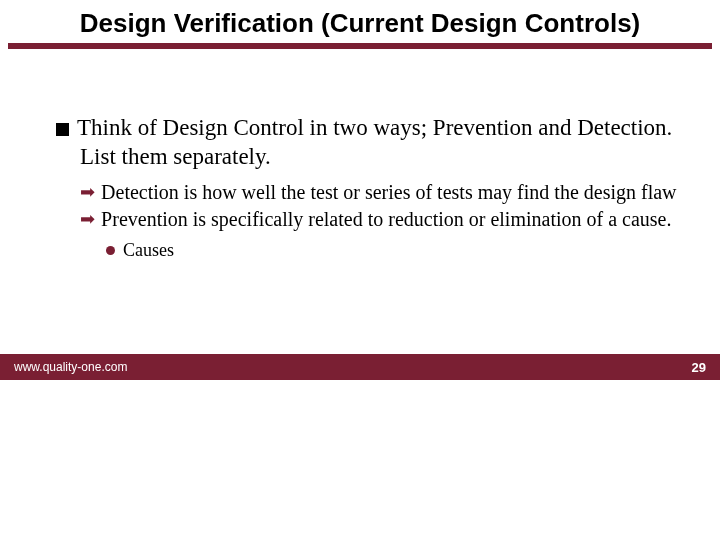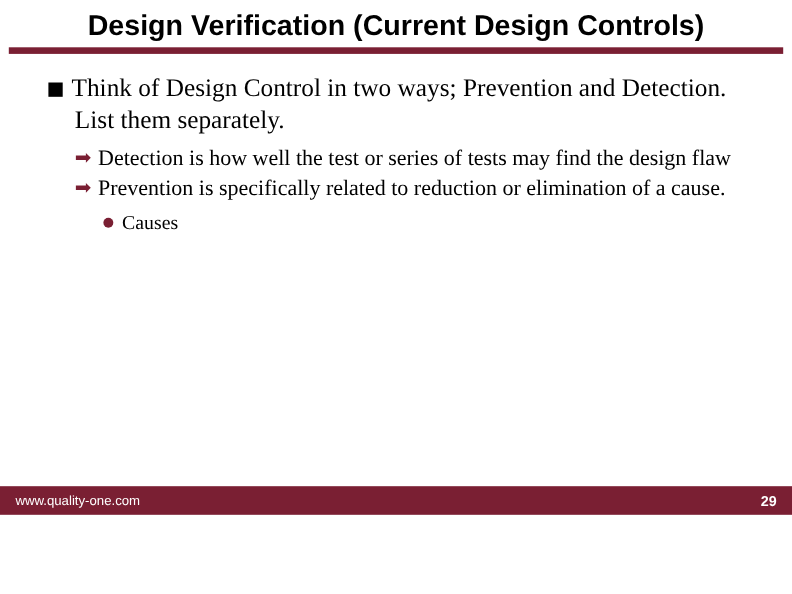--- a/index.html
+++ b/index.html
@@ -1,21 +1,21 @@
 <!DOCTYPE html>
 <html><head>
 <meta charset="utf-8">
 <style>
   * { margin: 0; padding: 0; box-sizing: border-box; }
   html, body { width: 720px; height: 540px; font-family: "Times New Roman", Times, serif; background: #fff; color: #000; }
-  .slide { width: 720px; height: 468px; position: relative; display: flex; flex-direction: column; }
+  .slide { width: 720px; height: 380px; position: relative; display: flex; flex-direction: column; }
   .title-wrap { padding: 8px 8px 0 8px; }
   .title { font-family: Arial, Helvetica, sans-serif; font-weight: bold; font-size: 26px; text-align: center; }
   .title-underline { height: 6px; background: #7a1f33; margin-top: 4px; }
-  .body { flex: 1; padding: 16px 28px 0 28px; font-size: 23px; line-height: 1.28; }
+  .body { flex: 1; padding: 16px 28px 0 40px; font-size: 23px; line-height: 1.28; margin-top: 48px; }
   .lvl1 { margin: 0 0 2px 0; text-indent: -24px; padding-left: 40px; }
   .lvl1 .bullet-square { display: inline-block; width: 13px; height: 13px; background: #000; margin-right: 8px; position: relative; top: 1px; }
   .lvl2-wrap { padding-left: 40px; margin-top: 8px; font-size: 20px; }
   .lvl2 { margin: 0 0 2px 0; text-indent: -26px; padding-left: 26px; }
   .arrow { color: #7a1f33; font-size: 18px; margin-right: 6px; position: relative; top: -1px; }
   .lvl3-wrap { padding-left: 26px; margin-top: 6px; font-size: 18px; }
   .lvl3 { margin: 0 0 2px 0; text-indent: -20px; padding-left: 20px; }
   .dot { display: inline-block; width: 9px; height: 9px; border-radius: 50%; background: #7a1f33; margin-right: 8px; position: relative; top: -1px; }
   .footer { height: 26px; background: #7a1f33; color: #fff; font-family: Arial, Helvetica, sans-serif; font-size: 12px; display: flex; align-items: center; justify-content: space-between; padding: 0 14px; }
   .footer .page { font-weight: bold; font-size: 13px; }

